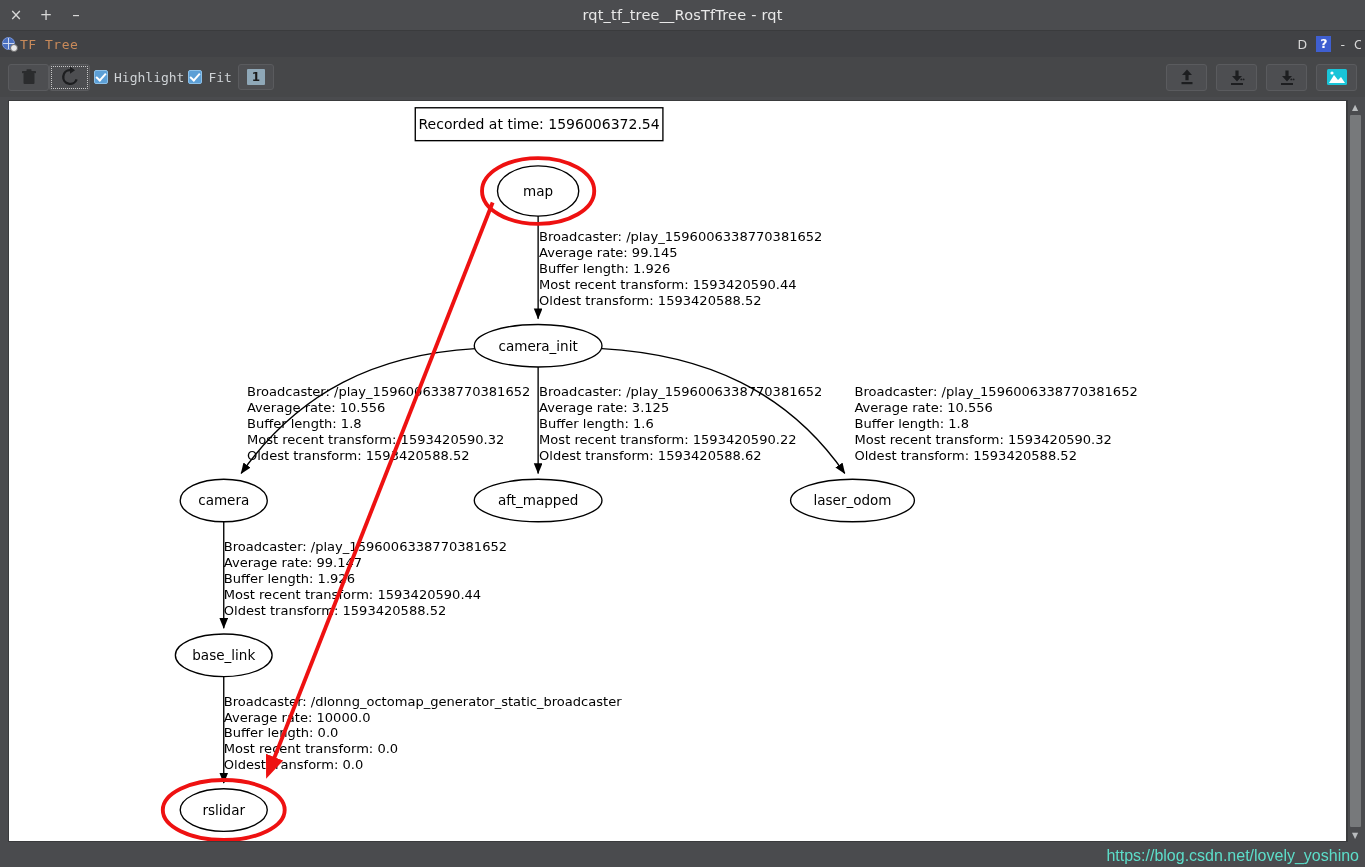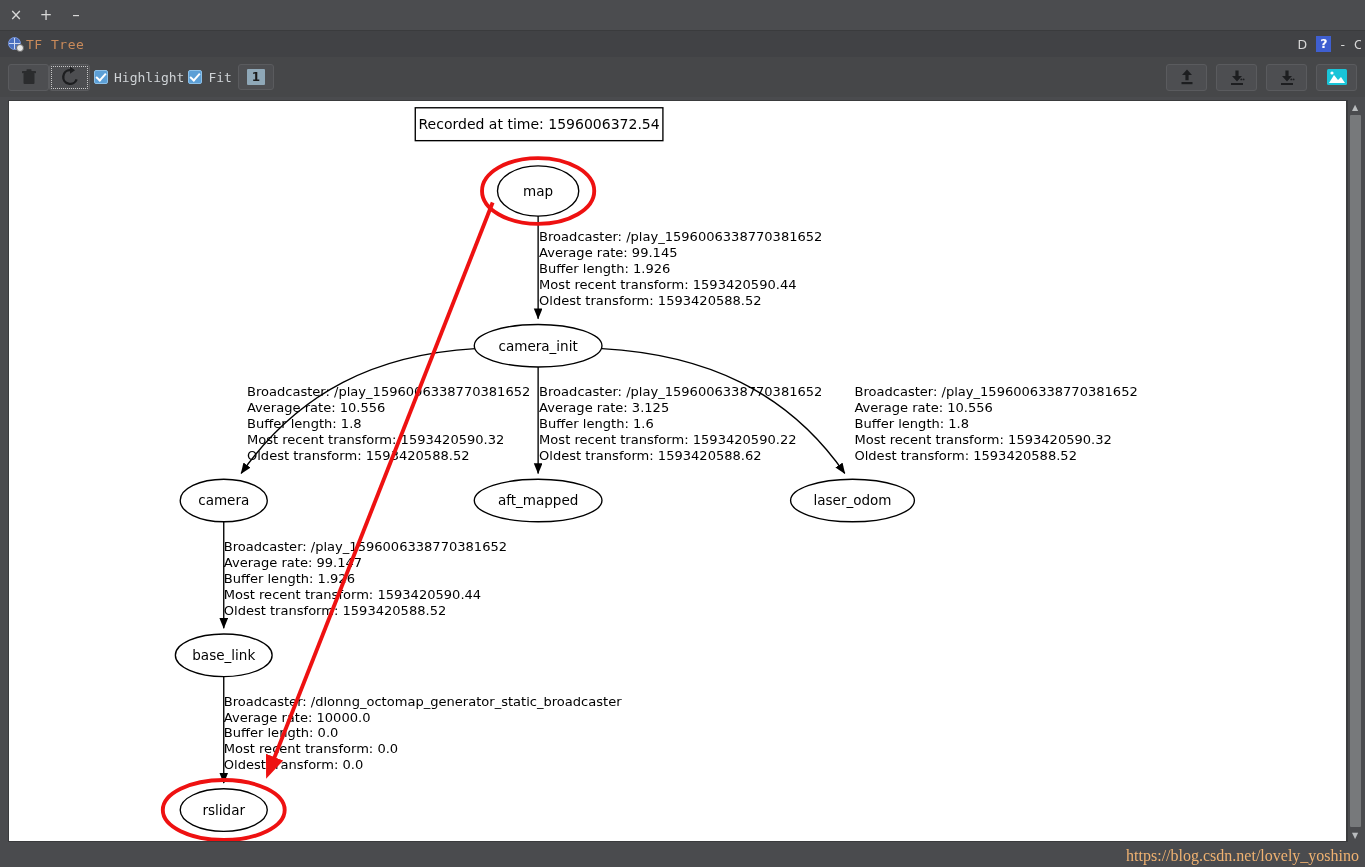--- a/index.html
+++ b/index.html
@@ -64,21 +64,21 @@
   }
 
   
   .dockbar {
     height: 26px;
     background: #414245;
     display: flex;
     align-items: center;
     position: relative;
     flex: 0 0 auto;
-    padding-left: 8px;
+    padding-left: 2px;
   }
   .dock-title {
     display: flex;
     align-items: center;
     gap: 2px;
   }
   .dock-icon {
     width: 16px;
     height: 16px;
     position: relative;
@@ -310,23 +310,23 @@
     fill: #000000;
     text-anchor: middle;
     dominant-baseline: middle;
   }
 
   
   .watermark {
     position: absolute;
     right: 6px;
     bottom: 2px;
-    color: #fdba74;
+    color: #5eead4;
     font-size: 16px;
-    font-family: Liberation Serif, serif;
+    font-family: Liberation Sans, sans-serif;
     opacity: 0.92;
     z-index: 5;
     pointer-events: none;
   }
   .statusbar {
     height: 22px;
     background: #4a4b4e;
     flex: 0 0 auto;
     position: relative;
   }
@@ -335,20 +335,21 @@
 <body>
 
 <div class="window">
 
   <div class="titlebar">
     <div class="win-buttons">
       <div class="win-btn">×</div>
       <div class="win-btn">+</div>
       <div class="win-btn">–</div>
     </div>
+    <div class="win-title">rqt_tf_tree__RosTfTree - rqt</div>
   </div>
 
   <div class="dockbar">
     <div class="dock-title">
       <span class="dock-icon">
         <span class="globe"></span>
           <span class="gear"></span>
       </span>
       <span class="dock-label">TF Tree</span>
     </div>

